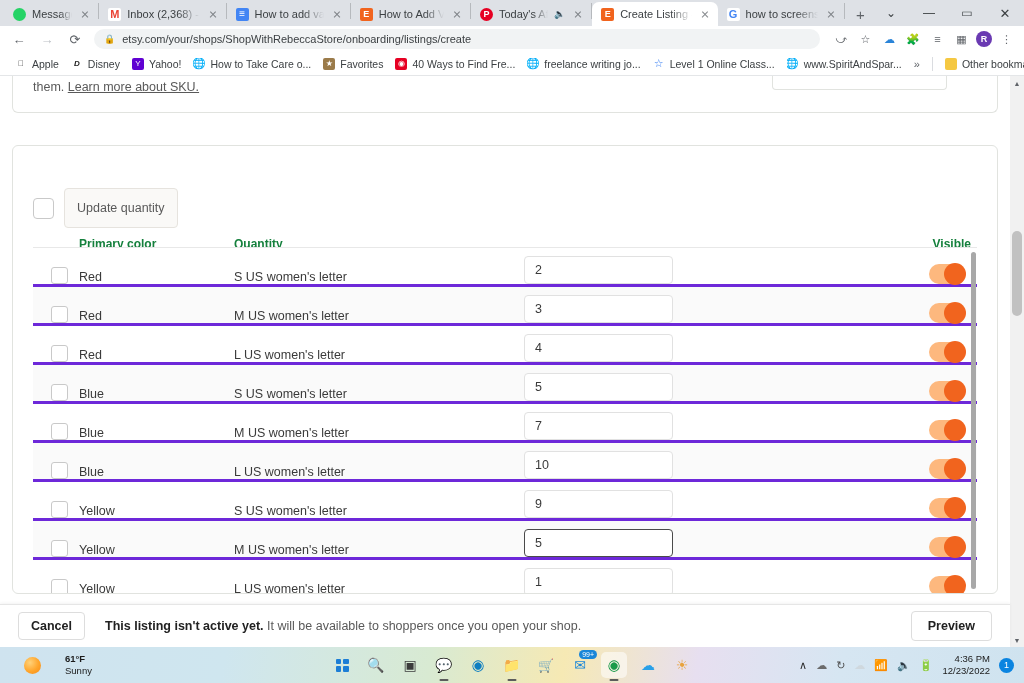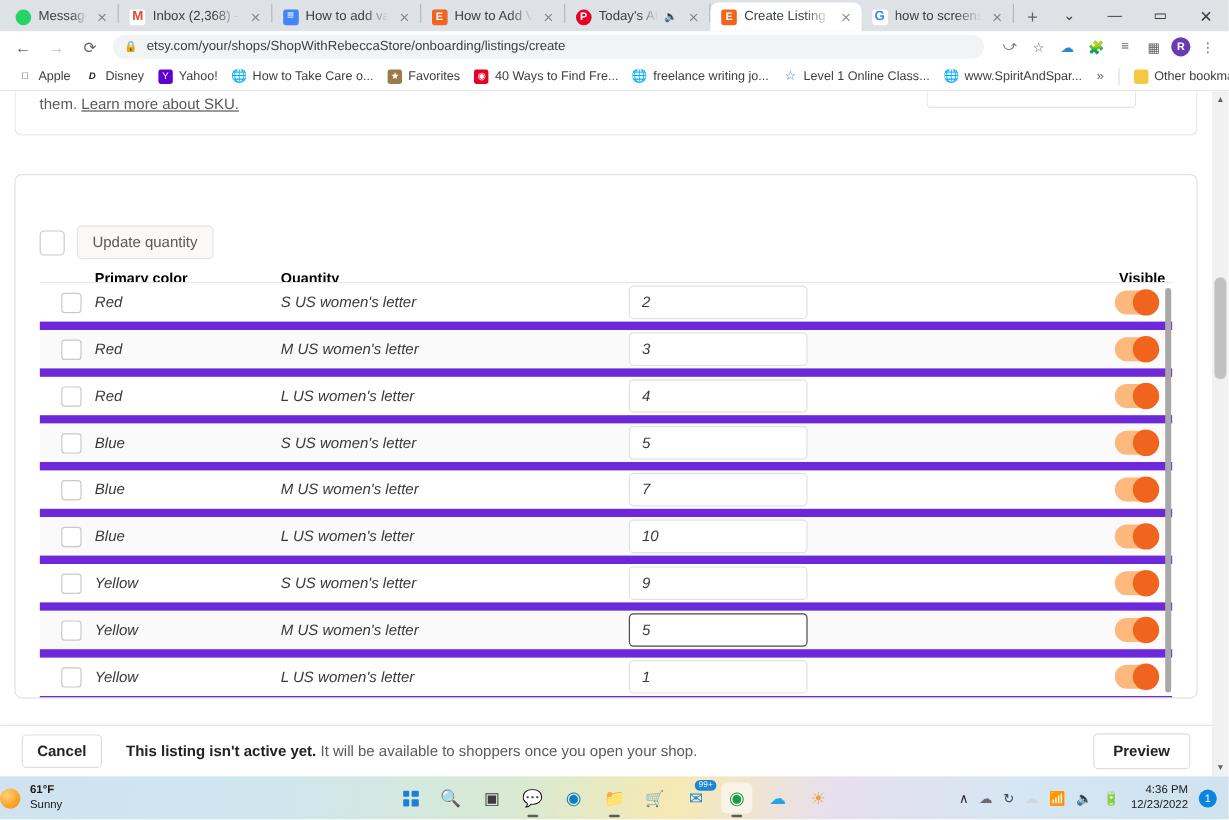--- a/index.html
+++ b/index.html
@@ -99,42 +99,42 @@
   }
   .btn.muted { background:#faf9f7; color:#9c9c9c; border-color:#e6e3de; font-weight:normal; }
 
   .tbl-toolbar { display:flex; align-items:center; gap:10px; margin-top:22px; }
   .chk {
     width:17px; height:17px; border:1px solid #c9c9c9; border-radius:3px; background:#fff;
     flex:0 0 17px;
   }
   .chk.big { width:21px; height:21px; flex:0 0 21px; border-radius:4px; }
   .btn-upd {
-    height:28px; background:#faf9f7; border:1px solid #e6e3de; border-radius:4px;
+    height:40px; background:#faf9f7; border:1px solid #e6e3de; border-radius:4px;
     font-size:12.5px; color:#595959; display:flex; align-items:center; padding:0 12px;
   }
 
   
   .tbl-wrap { margin-top:6px; position:relative; }
   .thead {
     display:flex; align-items:flex-end; height:14px; overflow:hidden;
     border-bottom:1px solid #e8e8e8; background:#fff;
   }
   .thead .th {
-    font-size:12px; font-weight:bold; color:#000000; text-decoration:underline;
+    font-size:12px; font-weight:bold; color:#15803d; text-decoration:underline;
     line-height:12px; transform:translateY(3px);
   }
   .col-chk { width:46px; flex:0 0 46px; }
   .col-color { width:155px; flex:0 0 155px; }
   .col-size { width:290px; flex:0 0 290px; }
   .col-qty { flex:1 1 auto; }
   .col-vis { width:80px; flex:0 0 80px; text-align:right; padding-right:6px; }
 
   .tbody { height:345px; overflow:hidden; position:relative; }
-  .trow { display:flex; align-items:center; height:39px; border-bottom:7px solid #6d28d9;font-style:italic; }
+  .trow { display:flex; align-items:flex-end; height:39px; border-bottom:3px solid #6d28d9; }
   .trow.alt { background:#fafafa; }
   .cell { font-size:12.5px; color:#3a3a3a; }
   .qty-input {
     width:149px; height:28px; border:1px solid #e1e1e1; border-radius:4px; background:#fff;
     font-size:12.5px; color:#3a3a3a; padding:0 10px; display:flex; align-items:center;
   }
   .qty-input.focused { border:1.5px solid #4a4a4a; }
   .toggle {
     width:36px; height:20px; border-radius:10px; background:#fdb87e; position:relative;
     margin-left:auto; margin-right:6px;
@@ -171,21 +171,21 @@
     display:flex; align-items:center; padding:0 16px; font-size:12.5px; font-weight:bold; color:#222; }
   .btn-save { height:30px; border-radius:4px; background:#2f2f2f; color:#fff;
     display:flex; align-items:center; padding:0 16px; font-size:12.5px; font-weight:bold; }
 
   
   .taskbar {
     height:36px; width:1024px; position:relative;
     background:linear-gradient(100deg,#cfe3ef 0%,#cfe6ef 22%,#d8ead2 42%,#f6e9b4 55%,#e7dff0 68%,#d6e6f2 82%,#cfe3ef 100%);
     display:flex; align-items:center;
   }
-  .tb-weather { display:flex; align-items:center; gap:8px; padding-left:0; }
+  .tb-weather { display:flex; align-items:center; gap:24px; padding-left:24px; }
   .tb-sun { width:17px; height:17px; border-radius:50%;
     background:radial-gradient(circle at 35% 33%, #ffd27a 0%, #ffa52b 55%, #f58a16 100%); }
   .tb-wtext { font-size:9.5px; line-height:12px; color:#1b1b1b; }
   .tb-wtext .t1 { font-weight:bold; }
   .tb-center { position:absolute; left:50%; transform:translateX(-50%);
     display:flex; align-items:center; gap:8px; }
   .tbi { width:26px; height:26px; display:flex; align-items:center; justify-content:center;
     position:relative; border-radius:5px; }
   .tbi.active { background:rgba(255,255,255,.55); }
   .tbi .underline { position:absolute; bottom:-3px; left:50%; transform:translateX(-50%);

